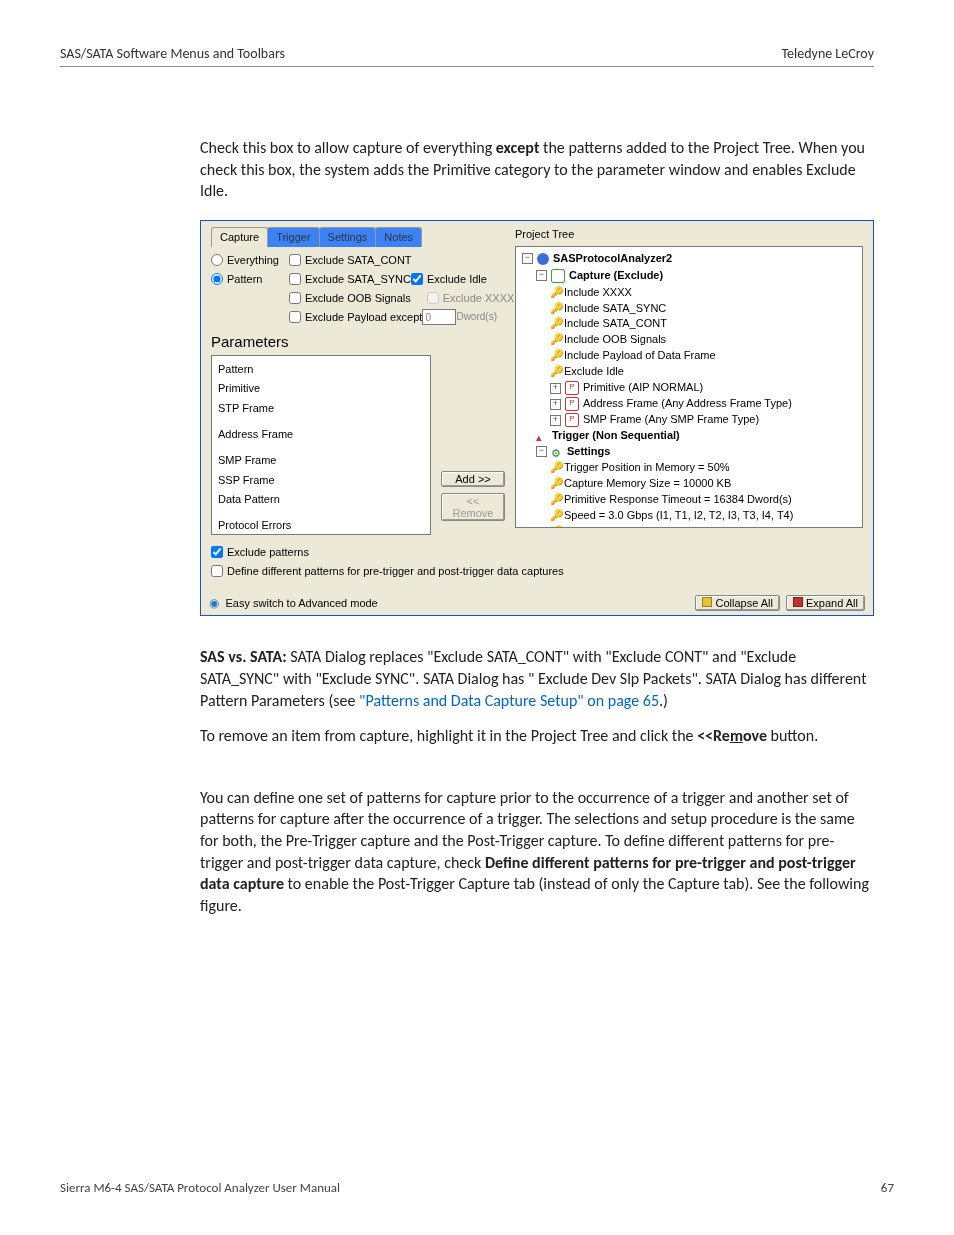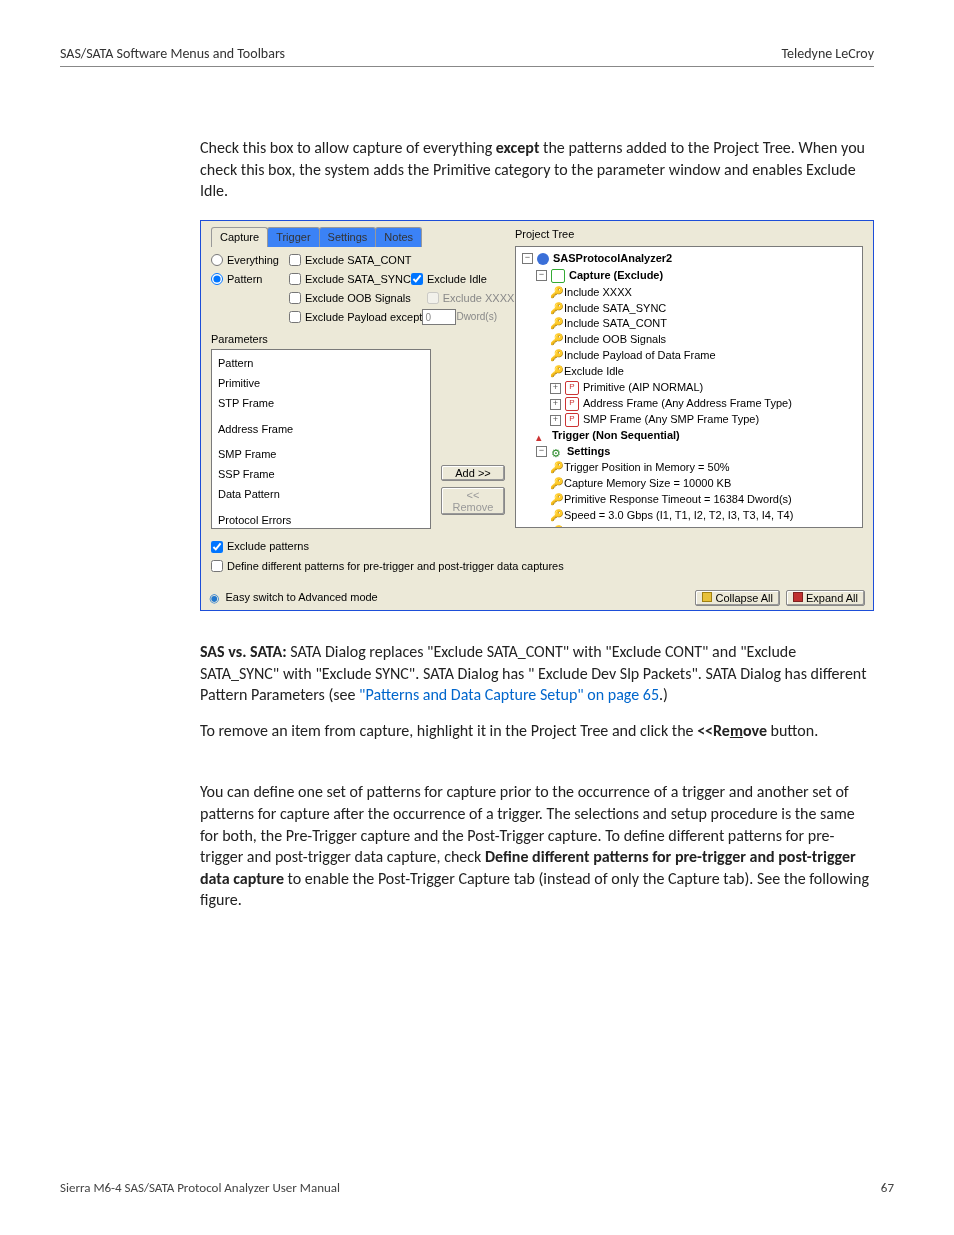--- a/index.html
+++ b/index.html
@@ -92,21 +92,21 @@
   .check.disabled { color: #888; }
   .num-field {
     width: 28px; height: 14px;
     border: 1px solid #7a7a7a;
     background: #fff;
     font-size: 10px;
     padding: 0 2px;
     color: #888;
   }
   .dword-lbl { color: #888; font-size: 10px; }
-  .param-label { font-size: 11px; margin: 6px 0 2px 0; }
+  .param-label { font-size: 15px; margin: 6px 0 2px 0; }
   .list-box {
     background: #fff;
     border: 1px solid #7a7a7a;
     width: 220px;
     height: 180px;
     padding: 4px 6px;
     font-size: 11px;
     line-height: 1.8;
     box-sizing: border-box;
     overflow: hidden;

